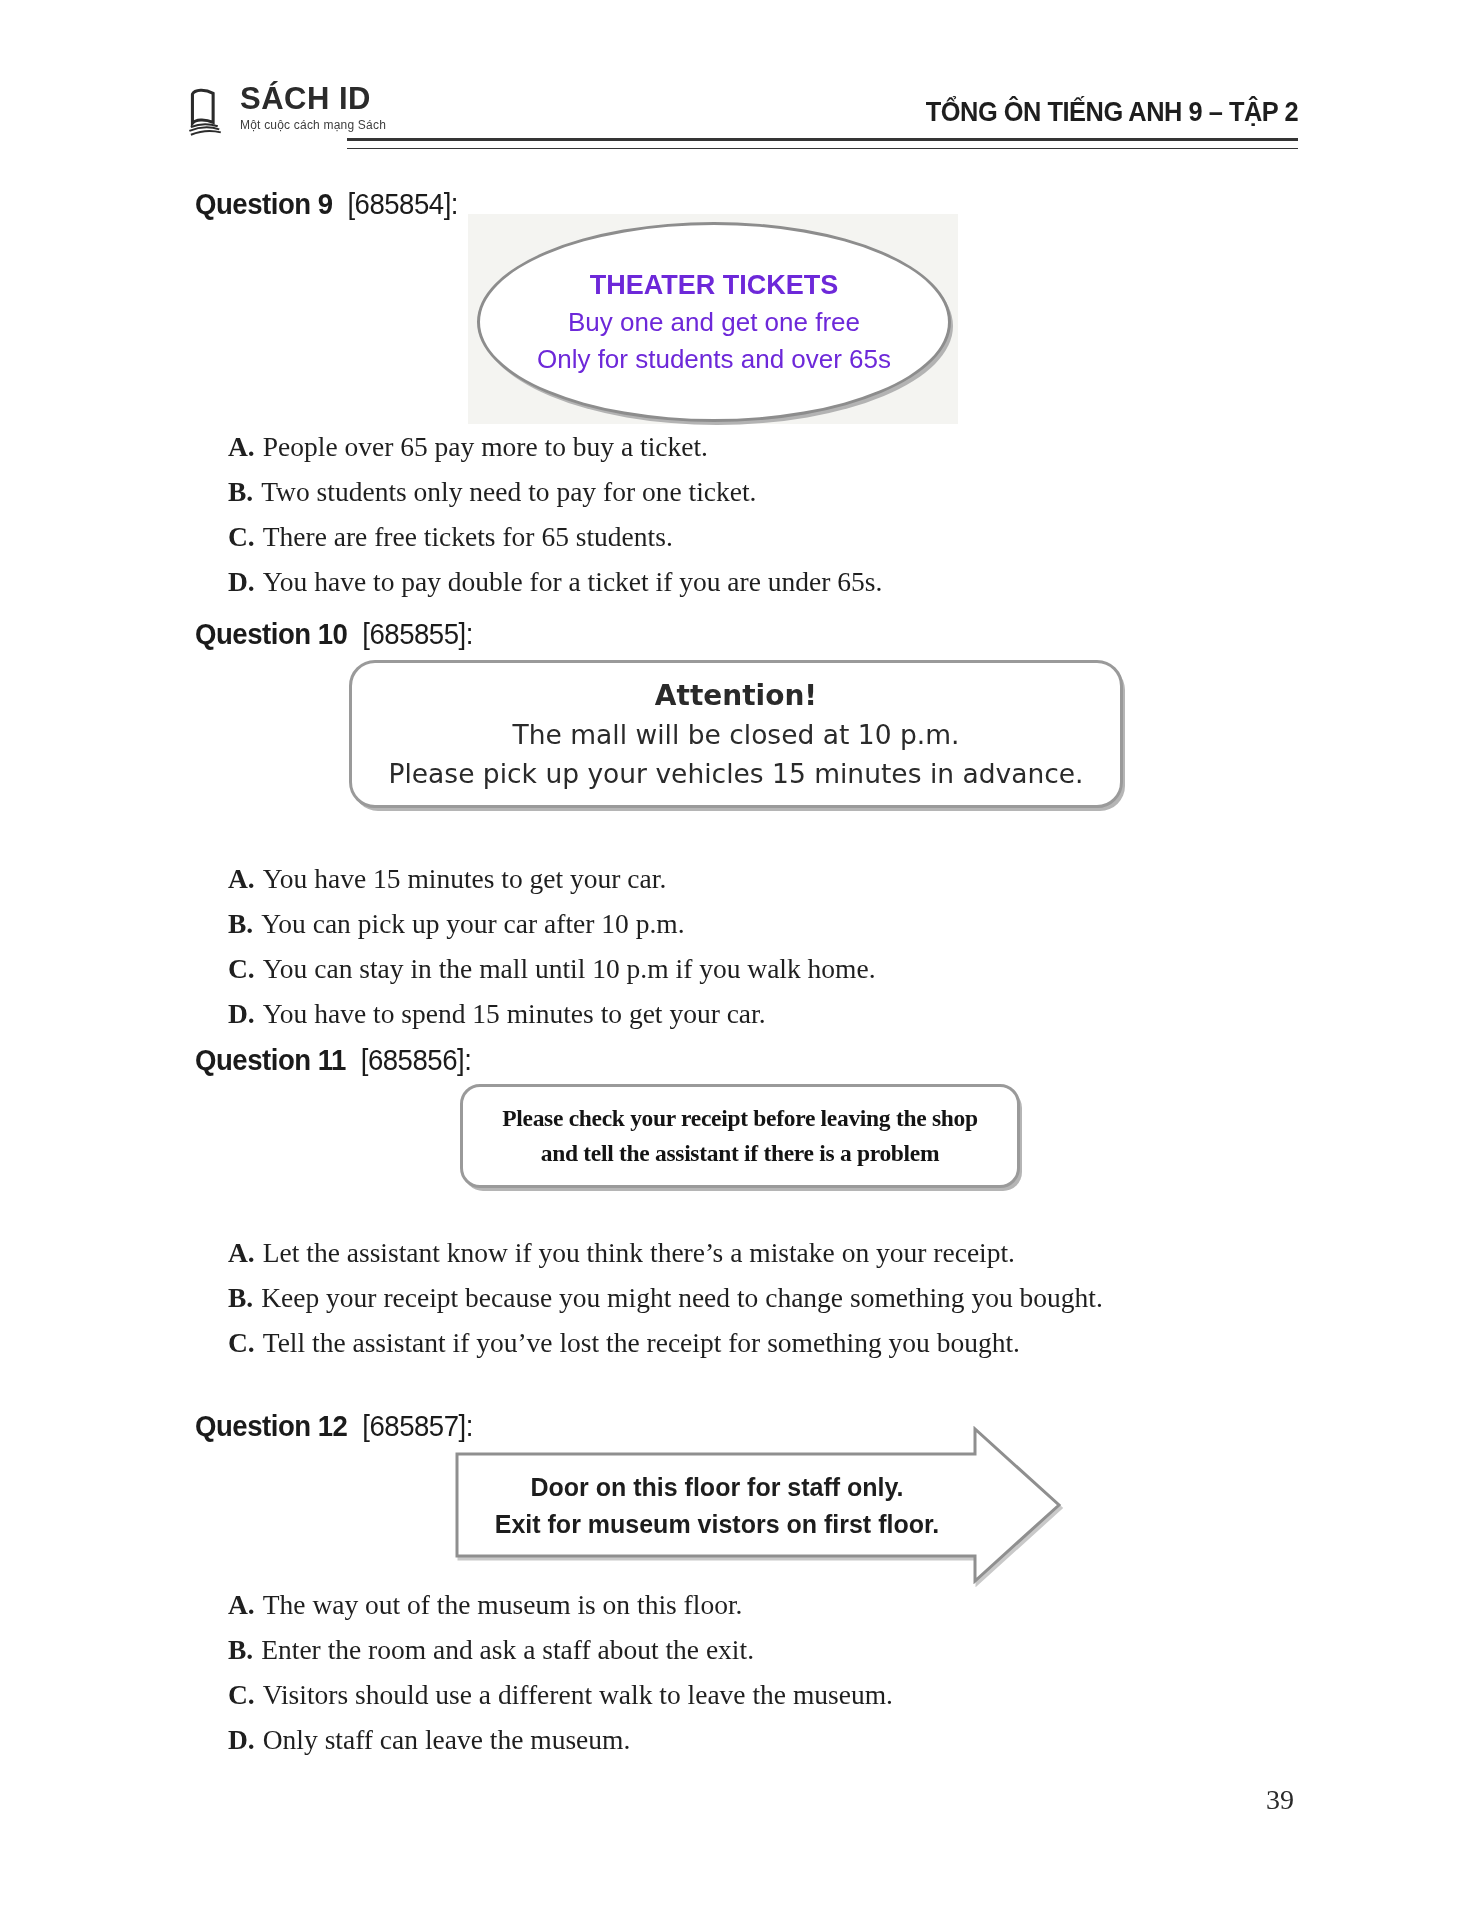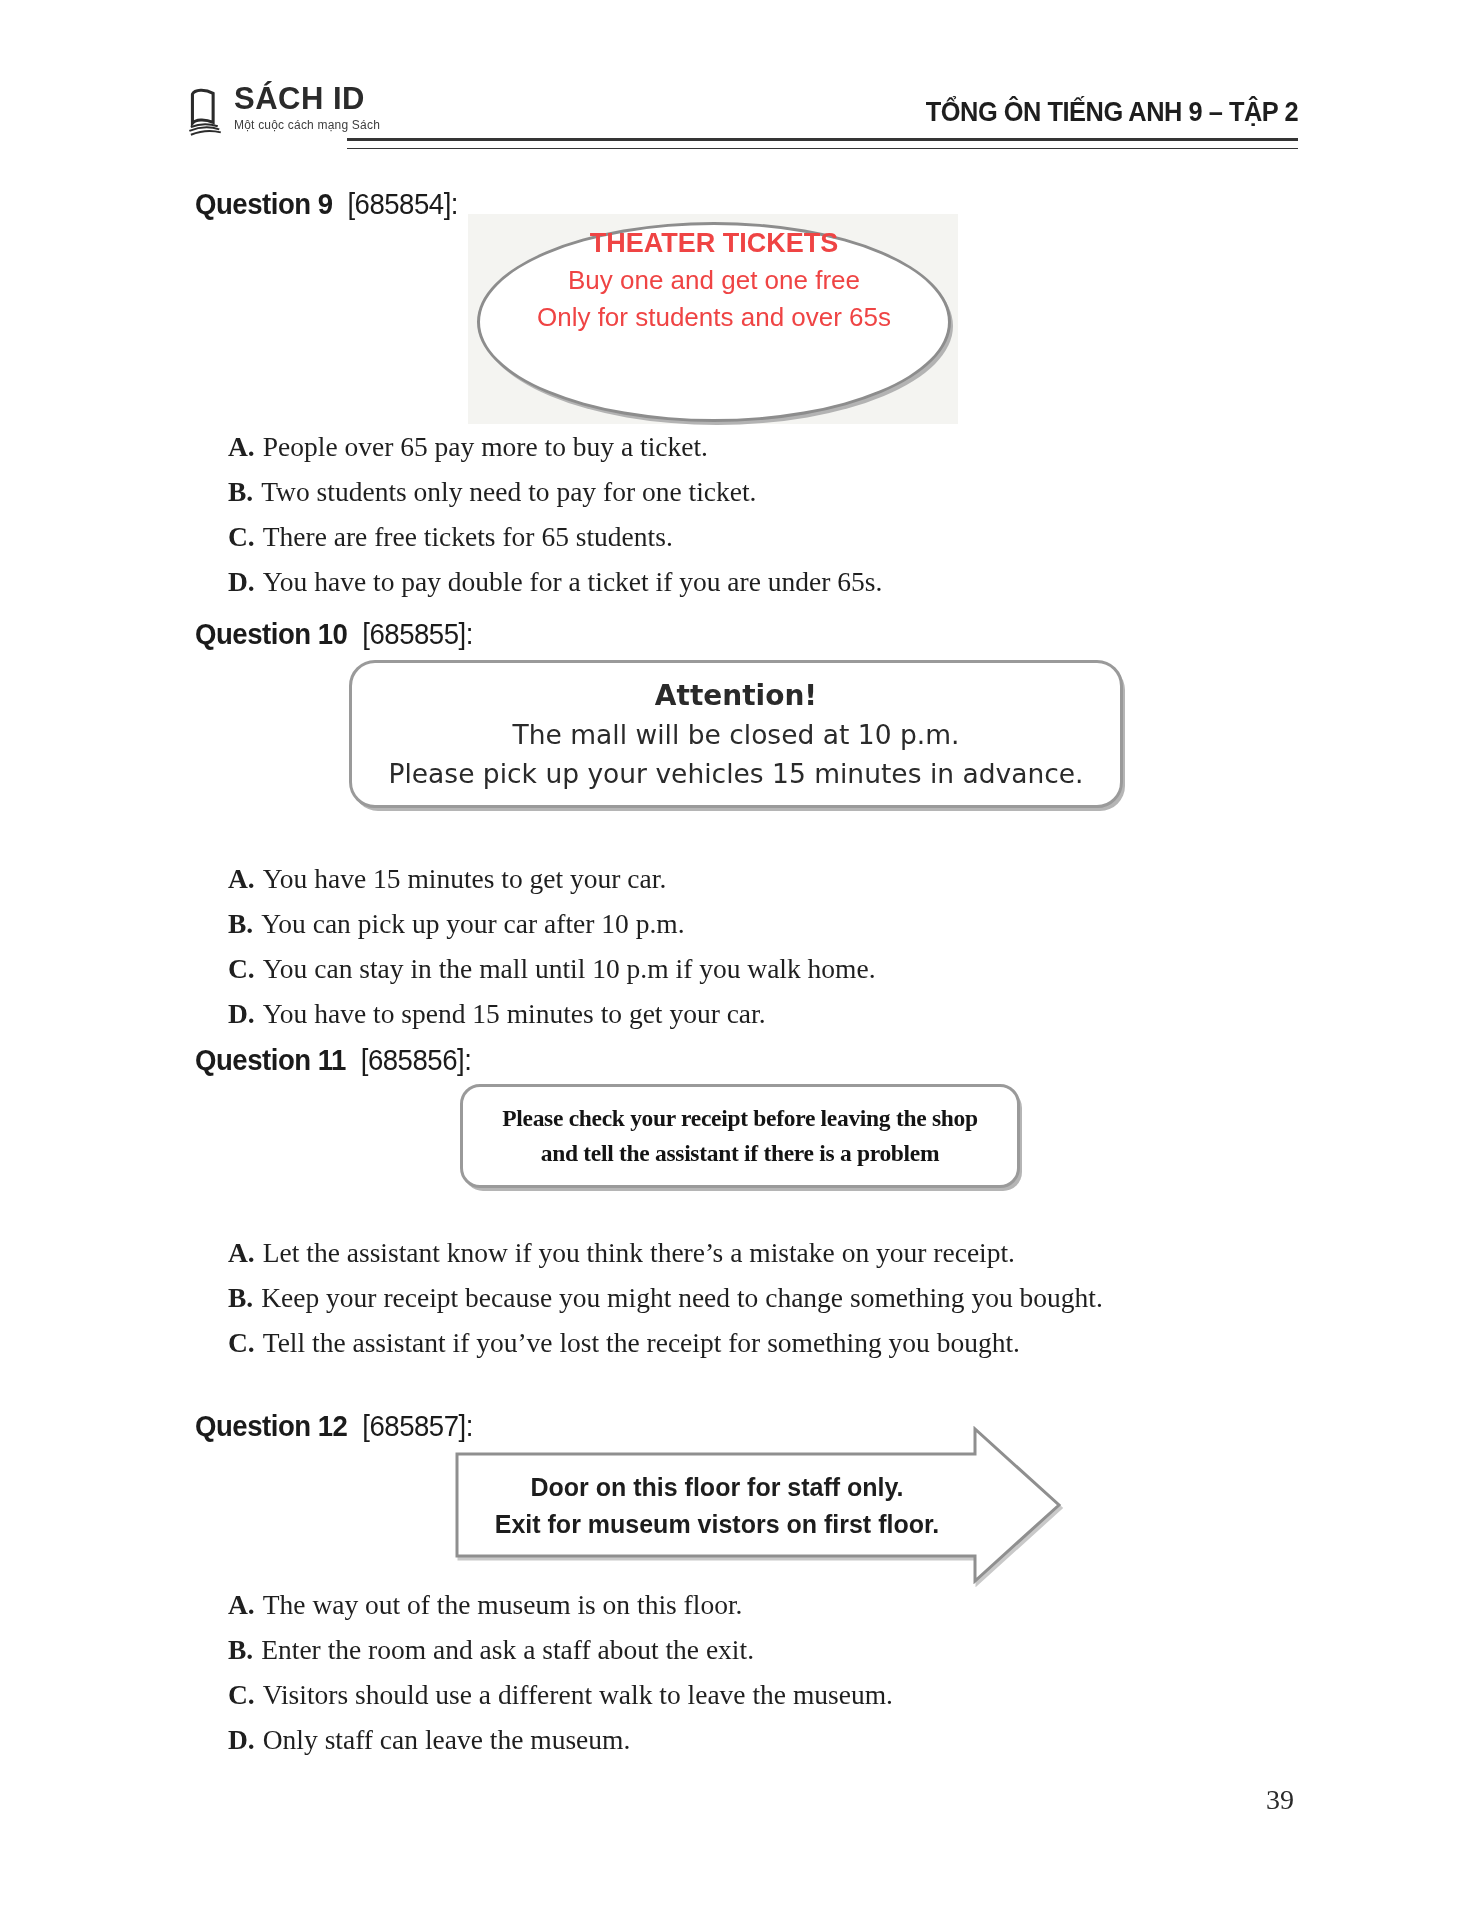--- a/index.html
+++ b/index.html
@@ -3,21 +3,21 @@
 <meta charset="utf-8">
 <style>
   html,body{margin:0;padding:0;background:#ffffff;}
   body{width:1484px;height:1920px;position:relative;overflow:hidden;
        font-family:"Liberation Serif", serif;color:#231f20;}
   .page{position:absolute;inset:0;background:#ffffff;}
 
   
   .logo{position:absolute;left:184px;top:82px;display:flex;align-items:flex-start;}
   .logo svg{display:block;margin-top:4px;}
-  .logo-text{margin-left:4px;display:flex;flex-direction:column;}
+  .logo-text{margin-left:10px;display:flex;flex-direction:column;}
   .logo-title{font-family:"Liberation Sans",sans-serif;font-weight:700;font-size:31px;
               letter-spacing:.5px;color:#2b2b2b;line-height:34px;}
   .logo-tagline{font-family:"Liberation Sans",sans-serif;font-size:12px;color:#3d3d3d;
                 margin-top:2px;letter-spacing:.2px;}
   .header-title{position:absolute;top:97px;right:186px;font-family:"Liberation Sans",sans-serif;
                 font-weight:700;font-size:27px;letter-spacing:-.5px;color:#1e1e1e;
                 transform:scaleX(.94);transform-origin:right center;}
   .header-rule{position:absolute;left:347px;right:186px;top:138px;height:7px;
                border-top:3.5px solid #353535;border-bottom:1.5px solid #353535;}
 
@@ -31,23 +31,23 @@
   
   .options{position:absolute;left:228px;font-size:27.5px;line-height:45px;color:#1f1f1f;}
   .opt-letter{font-weight:700;margin-right:8px;}
 
   
   .sign-backdrop{position:absolute;left:468px;top:214px;width:490px;height:210px;
                  background:#f4f4f1;}
   .ellipse-sign{position:absolute;left:477px;top:222px;width:468px;height:194px;
                 background:#fff;border:3px solid #8d8d8d;border-radius:50%;
                 box-shadow:3px 4px 0 -1px #b3b3b3;
-                display:flex;flex-direction:column;justify-content:flex-start;align-items:center;
+                display:flex;flex-direction:column;justify-content:center;align-items:center;
                 font-family:"Liberation Sans",sans-serif;font-size:26px;line-height:37px;
-                color:#ef4444;}
+                color:#6d28d9;}
   .ellipse-sign .sign-title{font-weight:700;font-size:27px;}
 
   
   .attention-box{position:absolute;left:349px;top:660px;width:774px;height:148px;
                  box-sizing:border-box;background:#fff;border:3px solid #9a9a9a;
                  border-radius:26px;box-shadow:3px 4px 0 -1px #b5b5b5;
                  display:flex;flex-direction:column;justify-content:center;align-items:center;
                  font-family:"DejaVu Sans",sans-serif;font-size:26.5px;line-height:39px;
                  color:#2a2a2a;}
   .attention-box .sign-title{font-weight:700;font-size:28px;}

